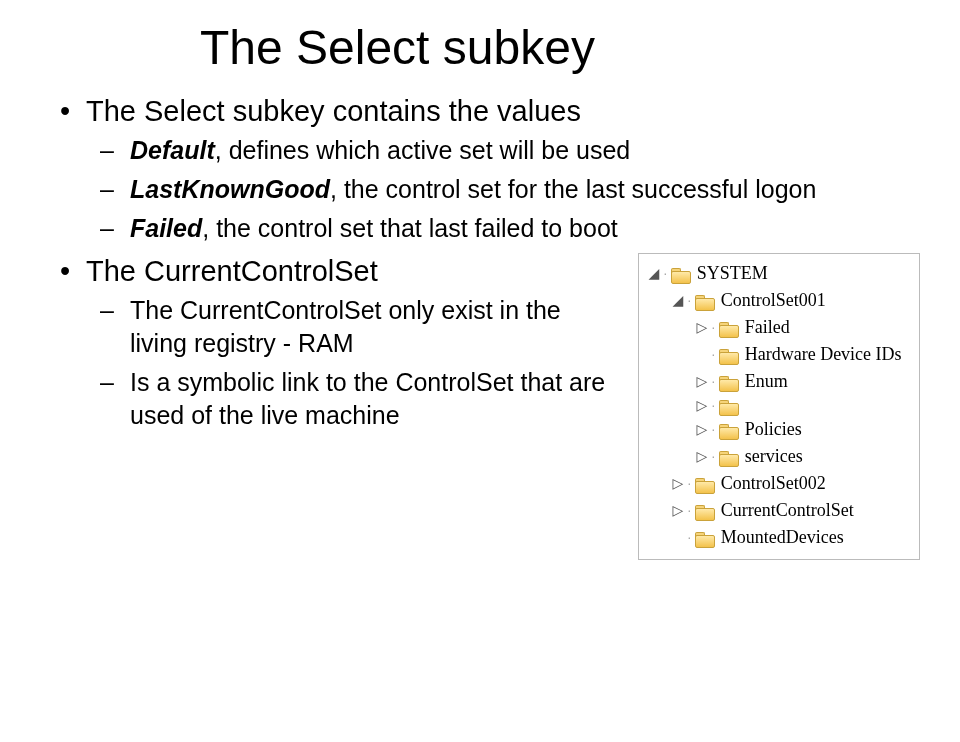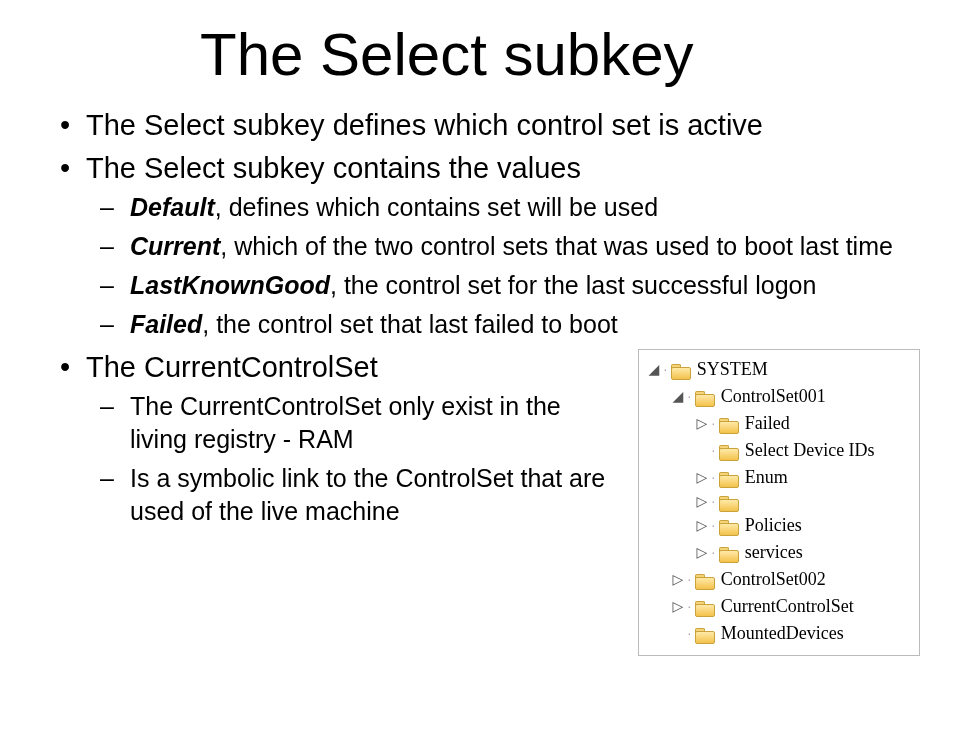--- a/index.html
+++ b/index.html
@@ -1,17 +1,17 @@
 <!DOCTYPE html>
 <html><head>
 <meta charset="utf-8">
 <style>
   html,body{margin:0;padding:0;width:960px;height:742px;background:#fff;font-family:Arial,Helvetica,sans-serif;color:#000;}
   .slide{position:relative;width:960px;height:742px;box-sizing:border-box;padding:20px 40px 20px 60px;}
-  .title{font-size:60px;font-weight:400;text-align:left;margin:0 0 18px 140px;}
+  .title{font-size:48px;font-weight:400;text-align:left;margin:0 0 18px 140px;}
   ul.l1{list-style:none;padding:0;margin:0;}
   ul.l1>li{font-size:29px;line-height:1.28;margin:0 0 6px 0;padding-left:26px;position:relative;}
   ul.l1>li::before{content:"•";position:absolute;left:0;top:0;font-size:29px;}
   ul.l2{list-style:none;padding:0;margin:4px 0 8px 0;}
   ul.l2>li{font-size:25px;line-height:1.32;margin:0 0 6px 0;padding-left:44px;position:relative;}
   ul.l2>li::before{content:"–";position:absolute;left:14px;top:0;font-size:25px;}
   .bi{font-style:italic;font-weight:bold;}
   .cols{display:flex;gap:28px;align-items:flex-start;}
   .colL{flex:0 0 550px;}
   .colR{flex:1;}
@@ -26,29 +26,25 @@
   .tlabel{display:inline-block;font-family:Liberation Serif, serif;}
 </style>
 </head>
 <body>
 
 <div class="slide">
 
   <h1 class="title">The Select subkey</h1>
 
   <ul class="l1">
-    <li>The Select subkey defines which control set is active</li>
     <li>
       <span>The Select subkey contains the values</span>
       <ul class="l2">
         <li>
-          <span class="bi">Default</span><span>, defines which contains set will be used</span>
-        </li>
-        <li>
-          <span class="bi">Current</span><span>, which of the two control sets that was used to boot last time</span>
+          <span class="bi">Default</span><span>, defines which active set will be used</span>
         </li>
         <li>
           <span class="bi">LastKnownGood</span><span>, the control set for the last successful logon</span>
         </li>
         <li>
           <span class="bi">Failed</span><span>, the control set that last failed to boot</span>
         </li>
       </ul>
     </li>
   </ul>
@@ -91,21 +87,21 @@
           <span class="dots">·</span>
           <span class="folder"></span>
           <span class="tlabel">Failed</span>
         </div>
 
         <div class="trow">
           <span class="ind" style="width:52px"></span>
           <span class="twisty"></span>
           <span class="dots">·</span>
           <span class="folder"></span>
-          <span class="tlabel">Select Device IDs</span>
+          <span class="tlabel">Hardware Device IDs</span>
         </div>
 
         <div class="trow">
           <span class="ind" style="width:52px"></span>
           <span class="twisty">▷</span>
           <span class="dots">·</span>
           <span class="folder"></span>
           <span class="tlabel">Enum</span>
         </div>
 

